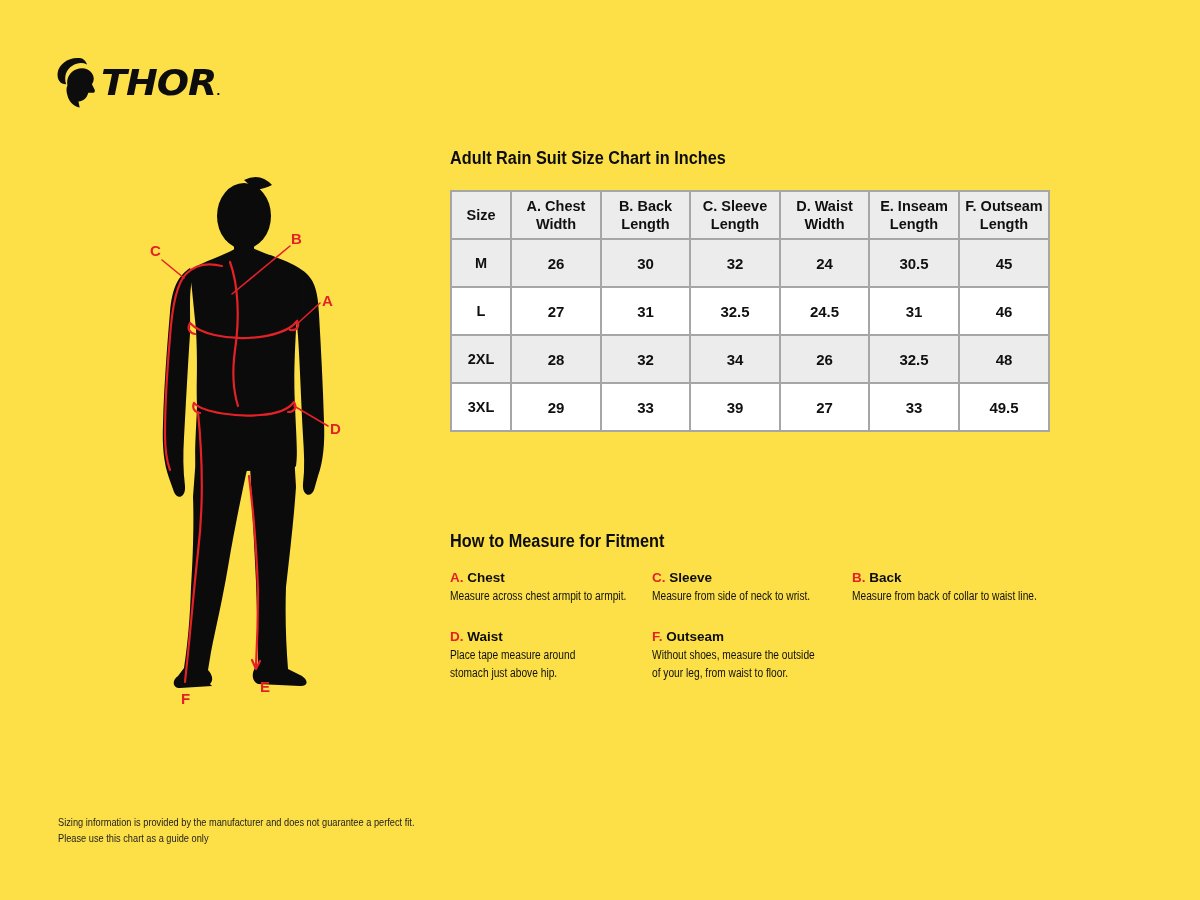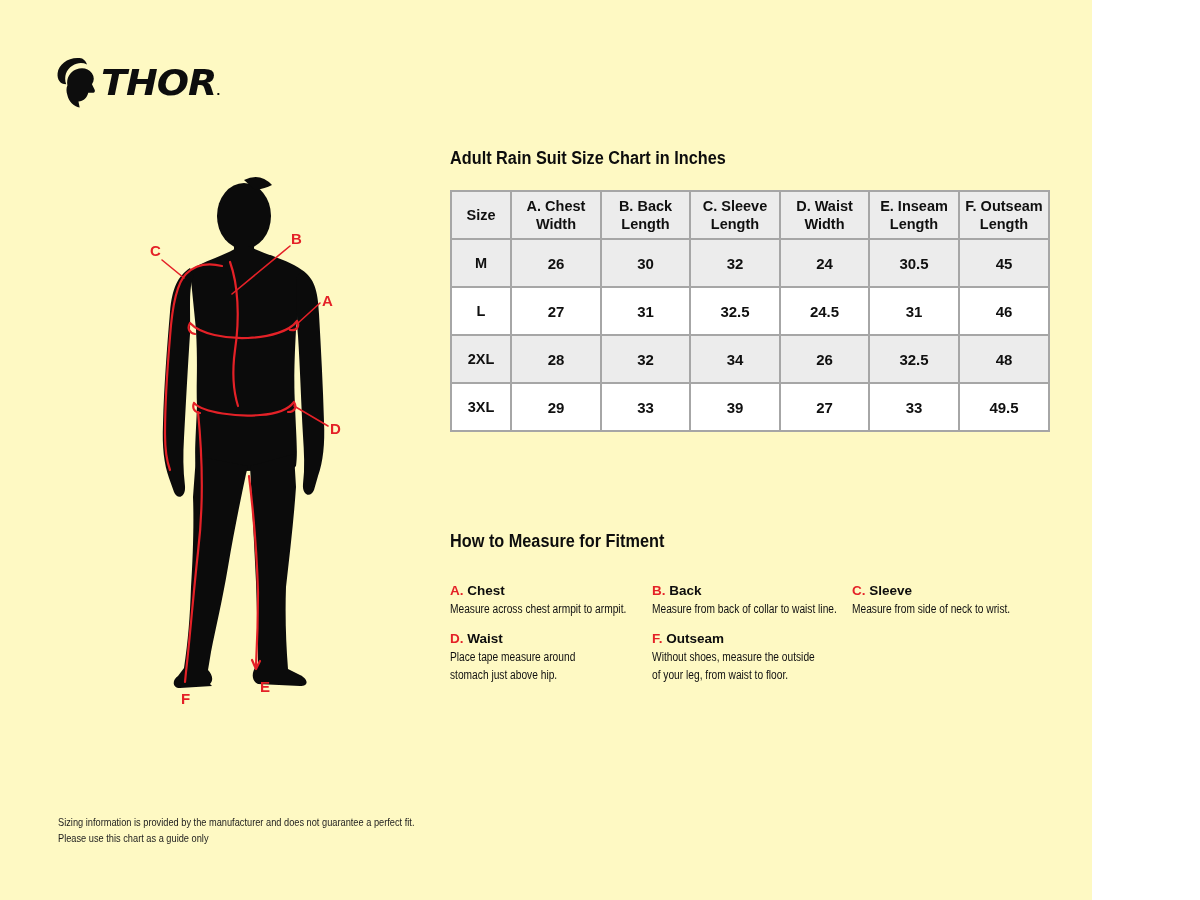--- a/index.html
+++ b/index.html
@@ -1,18 +1,18 @@
 <!DOCTYPE html>
 <html style="--red: #e42127;"><head>
 <meta charset="utf-8">
 <style>
   * { margin:0; padding:0; box-sizing:border-box; }
   html,body { background:#ffffff; }
   .page {
-    position:relative; width:1092px; height:900px; background:#fef9c3;
+    position:relative; width:1200px; height:900px; background:#fde047;
     font-family:"Liberation Sans", sans-serif; color:#101010; overflow:hidden;
   }
 
   
   .logo { position:absolute; left:55px; top:56px; display:flex; align-items:center; }
   .logo-icon { width:42px; height:54px; margin-right:4px; }
   .logo-word {
     font-family:"DejaVu Sans", sans-serif; font-weight:bold; font-style:italic;
     font-size:38px; letter-spacing:-1px; color:#0d0d0d; line-height:1;
     transform:scaleY(0.95); transform-origin:left center;
@@ -45,21 +45,21 @@
   .size-chart th {
     font-size:14.5px; font-weight:bold; background:#ececec; line-height:1.25;
   }
   .size-chart td { font-size:15px; font-weight:bold; }
   .size-chart td.size-cell { font-weight:bold; font-size:14.5px; }
   .size-chart tbody tr:nth-child(odd)  td { background:#ececec; }
   .size-chart tbody tr:nth-child(even) td { background:#ffffff; }
 
   
   .measure { position:absolute; left:450px; top:531px; width:640px; }
-  .m-grid { display:grid; grid-template-columns:202px 200px 218px; row-gap:13px; margin-top:31px; }
+  .m-grid { display:grid; grid-template-columns:202px 200px 218px; row-gap:24px; margin-top:18px; }
   .m-label { font-size:13.5px; font-weight:bold; color:#0d0d0d; white-space:nowrap; }
   .m-label .red { color:var(--red,#e42127); }
   .m-desc { margin-top:3px; font-size:12px; line-height:1.45; color:#101010;
             transform:scaleX(0.85); transform-origin:left top; }
   .m-desc div { white-space:nowrap; }
 
   
   .footer {
     position:absolute; left:58px; top:815px; font-size:10.5px; line-height:1.5; color:#1c1c1c;
     transform:scaleX(0.88); transform-origin:left top;
@@ -179,29 +179,29 @@
   <div class="measure">
     <div class="measure-title chart-title" style="position:static;">How to Measure for Fitment</div>
     <div class="m-grid">
         <div class="m-item">
           <div class="m-label"><span class="red">A. </span>Chest</div>
           <div class="m-desc">
             <div>Measure across chest armpit to armpit.</div>
           </div>
         </div>
         <div class="m-item">
+          <div class="m-label"><span class="red">C. </span>Sleeve</div>
+          <div class="m-desc">
+            <div>Measure from side of neck to wrist.</div>
+          </div>
+        </div>
+        <div class="m-item">
           <div class="m-label"><span class="red">B. </span>Back</div>
           <div class="m-desc">
             <div>Measure from back of collar to waist line.</div>
-          </div>
-        </div>
-        <div class="m-item">
-          <div class="m-label"><span class="red">C. </span>Sleeve</div>
-          <div class="m-desc">
-            <div>Measure from side of neck to wrist.</div>
           </div>
         </div>
         <div class="m-item">
           <div class="m-label"><span class="red">D. </span>Waist</div>
           <div class="m-desc">
             <div>Place tape measure around</div>
             <div>stomach just above hip.</div>
           </div>
         </div>
         <div class="m-item">

